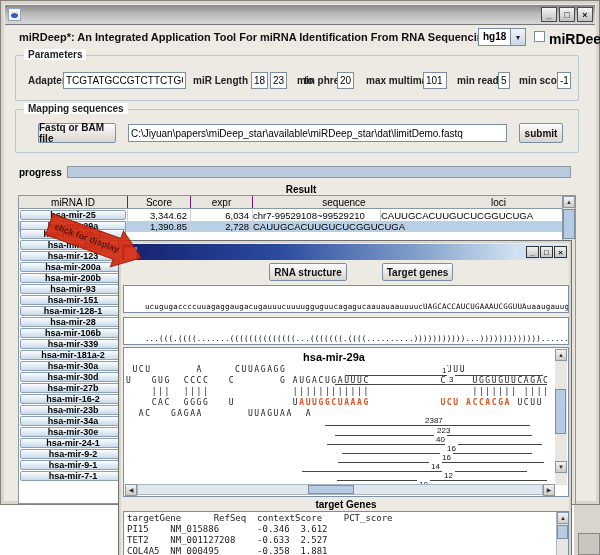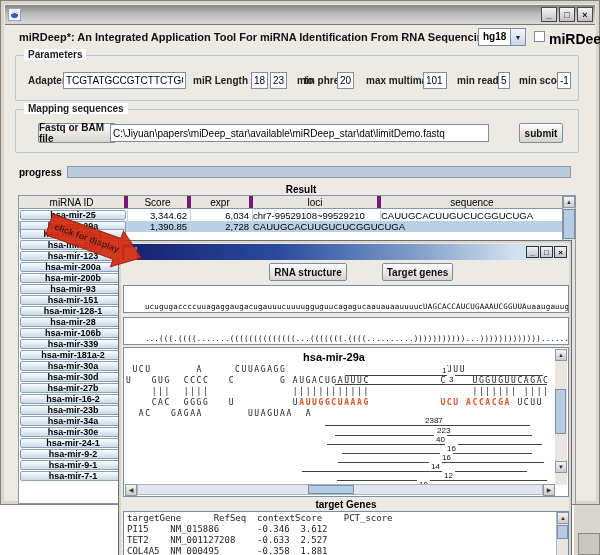--- a/index.html
+++ b/index.html
@@ -52,21 +52,21 @@
     background:#b9cbdc; border:1px solid #8d9aa8; }
 
   .result-label { position:absolute; left:0; top:183px; width:600px; text-align:center;
     font-size:10px; font-weight:bold; }
 
   
   .rtable { position:absolute; left:17px; top:194px; width:558px; height:309px;
     background:#fff; border:1px solid #8a97a4; }
   .thead { position:absolute; left:0; top:0; width:544px; height:13px; display:flex;
     background:#e8e4de; border-bottom:1px solid #8a97a4; }
-  .th { font-size:10px; text-align:center; border-right:4px solid #701a75;
+  .th { font-size:10px; text-align:center; border-right:1px solid #701a75;
     overflow:hidden; line-height:13px; }
   .trow { position:absolute; left:0; width:544px; height:11px; display:flex; }
   .td { font-size:9.5px; line-height:11px; border-right:1px solid #c6d4e2;
     overflow:hidden; white-space:nowrap; }
   .c0{width:109px;} .c1{width:63px;} .c2{width:62px;} .c3{width:128px;} .c4{width:182px; border-right:none;}
   .num { text-align:right; padding-right:3px; }
   .mirna-btn { width:106px; height:10px; margin:0 1px;
     background:linear-gradient(#fbfdff,#c9daea); border:1px solid #8ca0b5; border-radius:2px;
     font:bold 9px "Liberation Sans",sans-serif; line-height:8px; text-align:center;
     overflow:hidden; }
@@ -179,36 +179,36 @@
     <input class="field" style="left: 407px; width: 24px;" value="101">
     <span class="flabel" style="left:441px;">min reads</span>
     <input class="field" style="left: 482px; width: 12px;" value="5">
     <span class="flabel" style="left:503px;">min score</span>
     <input class="field" style="left: 541px; width: 14px;" value="-10">
   </div>
 
   <div class="groupbox" style="top:108px; height:44px;">
     <span class="groupbox-legend">Mapping sequences</span>
     <div class="btn" style="position:absolute; left:22px; top:13px; width:78px; height:20px;">Fastq or BAM file</div>
-    <input class="field" style="left: 94px; top: 14px; width: 379px; height: 18px;" value="C:\Jiyuan\papers\miDeep_star\available\miRDeep_star\dat\limitDemo.fastq">
+    <input class="field" style="left: 112px; top: 14px; width: 379px; height: 18px;" value="C:\Jiyuan\papers\miDeep_star\available\miRDeep_star\dat\limitDemo.fastq">
     <div class="btn" style="position:absolute; left:503px; top:13px; width:44px; height:20px;">submit</div>
   </div>
 
   <div class="progress-label">progress</div>
   <div class="progress-bar"></div>
 
   <div class="result-label">Result</div>
 
   <div class="rtable">
     <div class="thead">
       <div class="th c0">miRNA ID</div>
       <div class="th c1">Score</div>
       <div class="th c2">expr</div>
+      <div class="th c4">sequence</div>
       <div class="th c3">loci</div>
-      <div class="th c4">sequence</div>
     </div>
 
     <div class="trow" style="top:14px;">
       <div class="td c0">
           <div class="mirna-btn">hsa-mir-25</div>
         </div>
       <div class="td c1 num">3,344.62</div>
       <div class="td c2 num">6,034</div>
       <div class="td c3">chr7-99529108~99529210</div>
       <div class="td c4">CAUUGCACUUGUCUCGGUCUGA</div>

